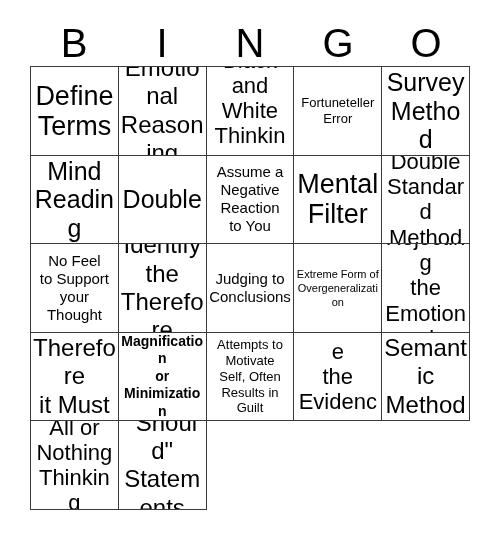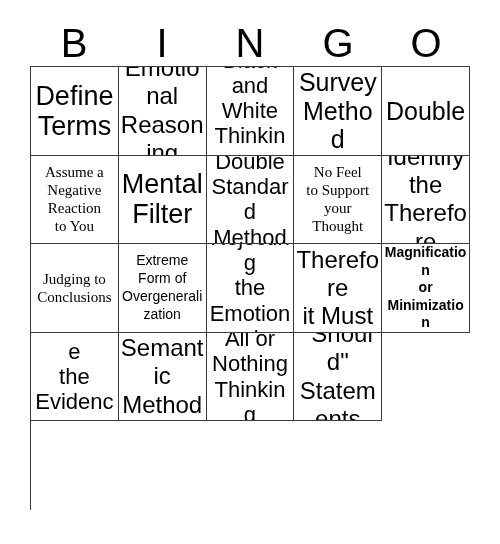--- a/index.html
+++ b/index.html
@@ -72,24 +72,24 @@
     width: 100%;
     line-height: 1.16;
     word-wrap: break-word;
     white-space: pre-line;
   }
   
   .fs-xxl .cell-text { font-size: 27px; line-height: 1.12; }
   .fs-xl  .cell-text { font-size: 25px; line-height: 1.14; }
   .fs-lg  .cell-text { font-size: 22px; line-height: 1.15; }
   .fs-md  .cell-text { font-size: 24px; line-height: 1.18; }
-  .fs-sm  .cell-text { font-size: 15px; line-height: 1.2; font-family: Liberation Serif, serif; }
+  .fs-sm  .cell-text { font-size: 15px; line-height: 1.2; }
   .fs-xs  .cell-text { font-size: 13px; line-height: 1.22; }
   .fs-xxs .cell-text { font-size: 14px; line-height: 1.25; font-weight: bold; }
-  .fs-tiny .cell-text { font-size: 14px; line-height: 1.28; }
+  .fs-tiny .cell-text { font-size: 11px; line-height: 1.28; }
 </style>
 </head>
 <body>
 
 <div id="bingo-card">
 
   <div id="bingo-header">
       <div class="header-letter">B</div>
       <div class="header-letter">I</div>
       <div class="header-letter">N</div>
@@ -104,23 +104,31 @@
       </div>
       <div class="bingo-cell fs-md">
         <span class="cell-text">Emotional
 Reasoning</span>
       </div>
       <div class="bingo-cell fs-lg">
         <span class="cell-text">Black and
 White
 Thinking</span>
       </div>
+      <div class="bingo-cell fs-xs">
+        <span class="cell-text">Fortuneteller
+Error</span>
+      </div>
       <div class="bingo-cell fs-xl">
         <span class="cell-text">Survey
 Method</span>
+      </div>
+      <div class="bingo-cell fs-xl">
+        <span class="cell-text">Mind
+Reading</span>
       </div>
       <div class="bingo-cell fs-xl">
         <span class="cell-text">Double</span>
       </div>
       <div class="bingo-cell fs-sm">
         <span class="cell-text">Assume a
 Negative
 Reaction
 to You</span>
       </div>
@@ -161,20 +169,27 @@
         <span class="cell-text">"I Feel it,
 Therefore
 it Must be
 True"</span>
       </div>
       <div class="bingo-cell fs-xxs">
         <span class="cell-text">Magnification
 or
 Minimization</span>
       </div>
+      <div class="bingo-cell fs-xs">
+        <span class="cell-text">Attempts to
+Motivate
+Self, Often
+Results in
+Guilt</span>
+      </div>
       <div class="bingo-cell fs-lg">
         <span class="cell-text">Examine
 the
 Evidence</span>
       </div>
       <div class="bingo-cell fs-md">
         <span class="cell-text">Semantic
 Method</span>
       </div>
       <div class="bingo-cell fs-lg">

